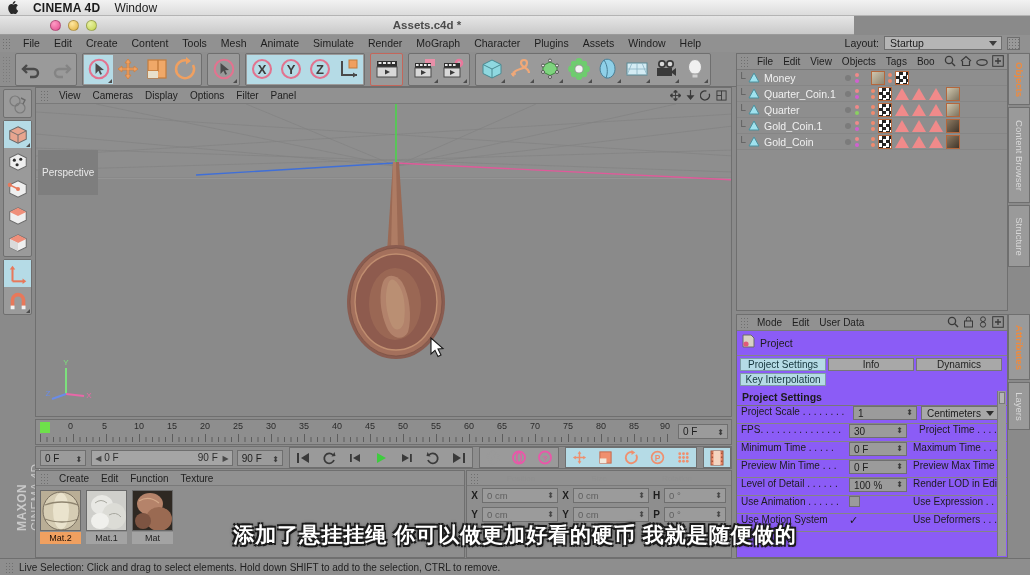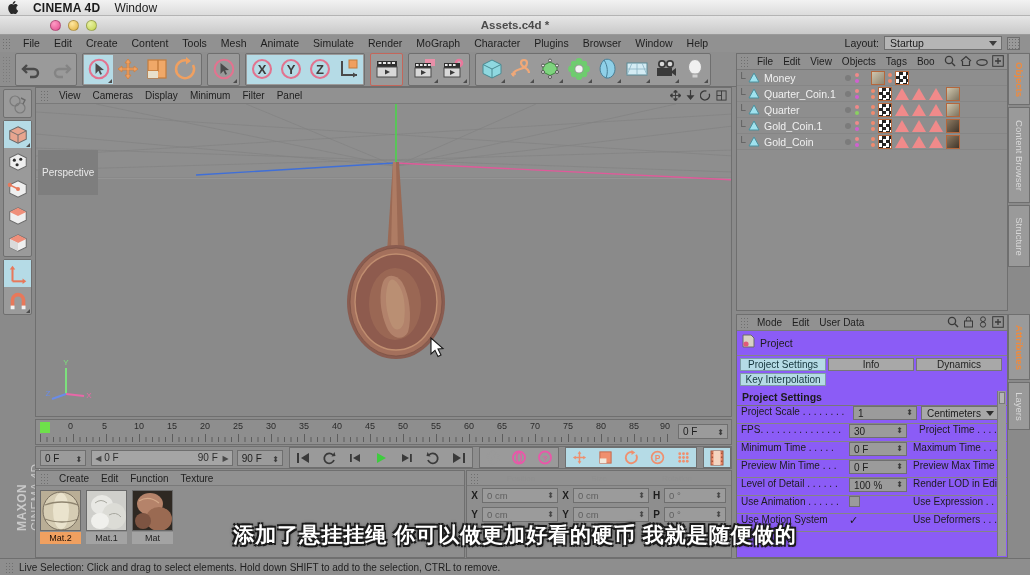--- a/index.html
+++ b/index.html
@@ -11,21 +11,21 @@
   
   .osbar { position:absolute; left:0; top:0; width:1030px; height:16px;
     background:linear-gradient(#f2f2f2,#dcdcdc); border-bottom:1px solid #b4b4b4;
     display:flex; align-items:center; gap:14px; padding-left:8px; }
   .apple { width:11px; height:13px; position:relative; display:inline-block; }
   .apple svg { display:block; }
   .osapp { font-size:12px; font-weight:bold; color:#1b1b1b; letter-spacing:.2px; }
   .osmenu { font-size:12px; color:#1b1b1b; }
 
   
-  .titlebar { position:absolute; left:0; top:16px; width:1030px; height:19px;
+  .titlebar { position:absolute; left:0; top:16px; width:854px; height:19px;
     background:linear-gradient(#e6e6e6,#c9c9c9); border-bottom:1px solid #9a9a9a;
     display:flex; align-items:center;padding-left:41px; }
   .traffic { display:flex; gap:7px; padding-left:9px; }
   .tl { width:11px; height:11px; border-radius:50%; border:1px solid rgba(0,0,0,.25); }
   .tl.r { background:radial-gradient(circle at 35% 30%, #ff9bc4, #e24b8e); }
   .tl.y { background:radial-gradient(circle at 35% 30%, #ffe7a0, #e0b03c); }
   .tl.g { background:radial-gradient(circle at 35% 30%, #e9f2a6, #c3d44a); }
   .wintitle { position:absolute; left:0; right:0; text-align:center; font-size:11.5px;
     color:#4b4b4b; font-weight:bold; }
 
@@ -239,21 +239,21 @@
     <div class="mi">Create</div>
     <div class="mi">Content</div>
     <div class="mi">Tools</div>
     <div class="mi">Mesh</div>
     <div class="mi">Animate</div>
     <div class="mi">Simulate</div>
     <div class="mi">Render</div>
     <div class="mi">MoGraph</div>
     <div class="mi">Character</div>
     <div class="mi">Plugins</div>
-    <div class="mi">Browser</div>
+    <div class="mi">Assets</div>
     <div class="mi">Window</div>
     <div class="mi">Help</div>
   </div>
   <div class="layoutbox">
     <span class="lbl">Layout:</span>
     <div class="lsel">
       <span>Startup</span>
       <span class="cv"></span>
     </div>
     <div class="gridbtn grip-dots"></div>
@@ -544,21 +544,21 @@
       <span class="m2">CINEMA 4D</span>
     </div>
   </div>
 
   <div class="vp">
     <div class="vphead">
       <div class="grip grip-dots"></div>
       <div class="mi">View</div>
       <div class="mi">Cameras</div>
       <div class="mi">Display</div>
-      <div class="mi">Minimum</div>
+      <div class="mi">Options</div>
       <div class="mi">Filter</div>
       <div class="mi">Panel</div>
       <div class="rt">
         <span><svg width="11" height="11" viewBox="0 0 12 12">
               <path d="M6 0 L8 2.4 H4 Z M6 12 L4 9.6 H8 Z M0 6 L2.4 4 V8 Z M12 6 L9.6 8 V4 Z M6 2.4 V9.6 M2.4 6 H9.6" stroke="#3a3a3a" stroke-width="1" fill="#3a3a3a"></path>
             </svg></span>
         <span><svg width="9" height="11" viewBox="0 0 10 12">
               <path d="M5 0 V9 M2 6.5 L5 10 L8 6.5 Z" stroke="#3a3a3a" stroke-width="1.3" fill="#3a3a3a"></path>
             </svg></span>
         <span><svg width="11" height="11" viewBox="0 0 12 12">

